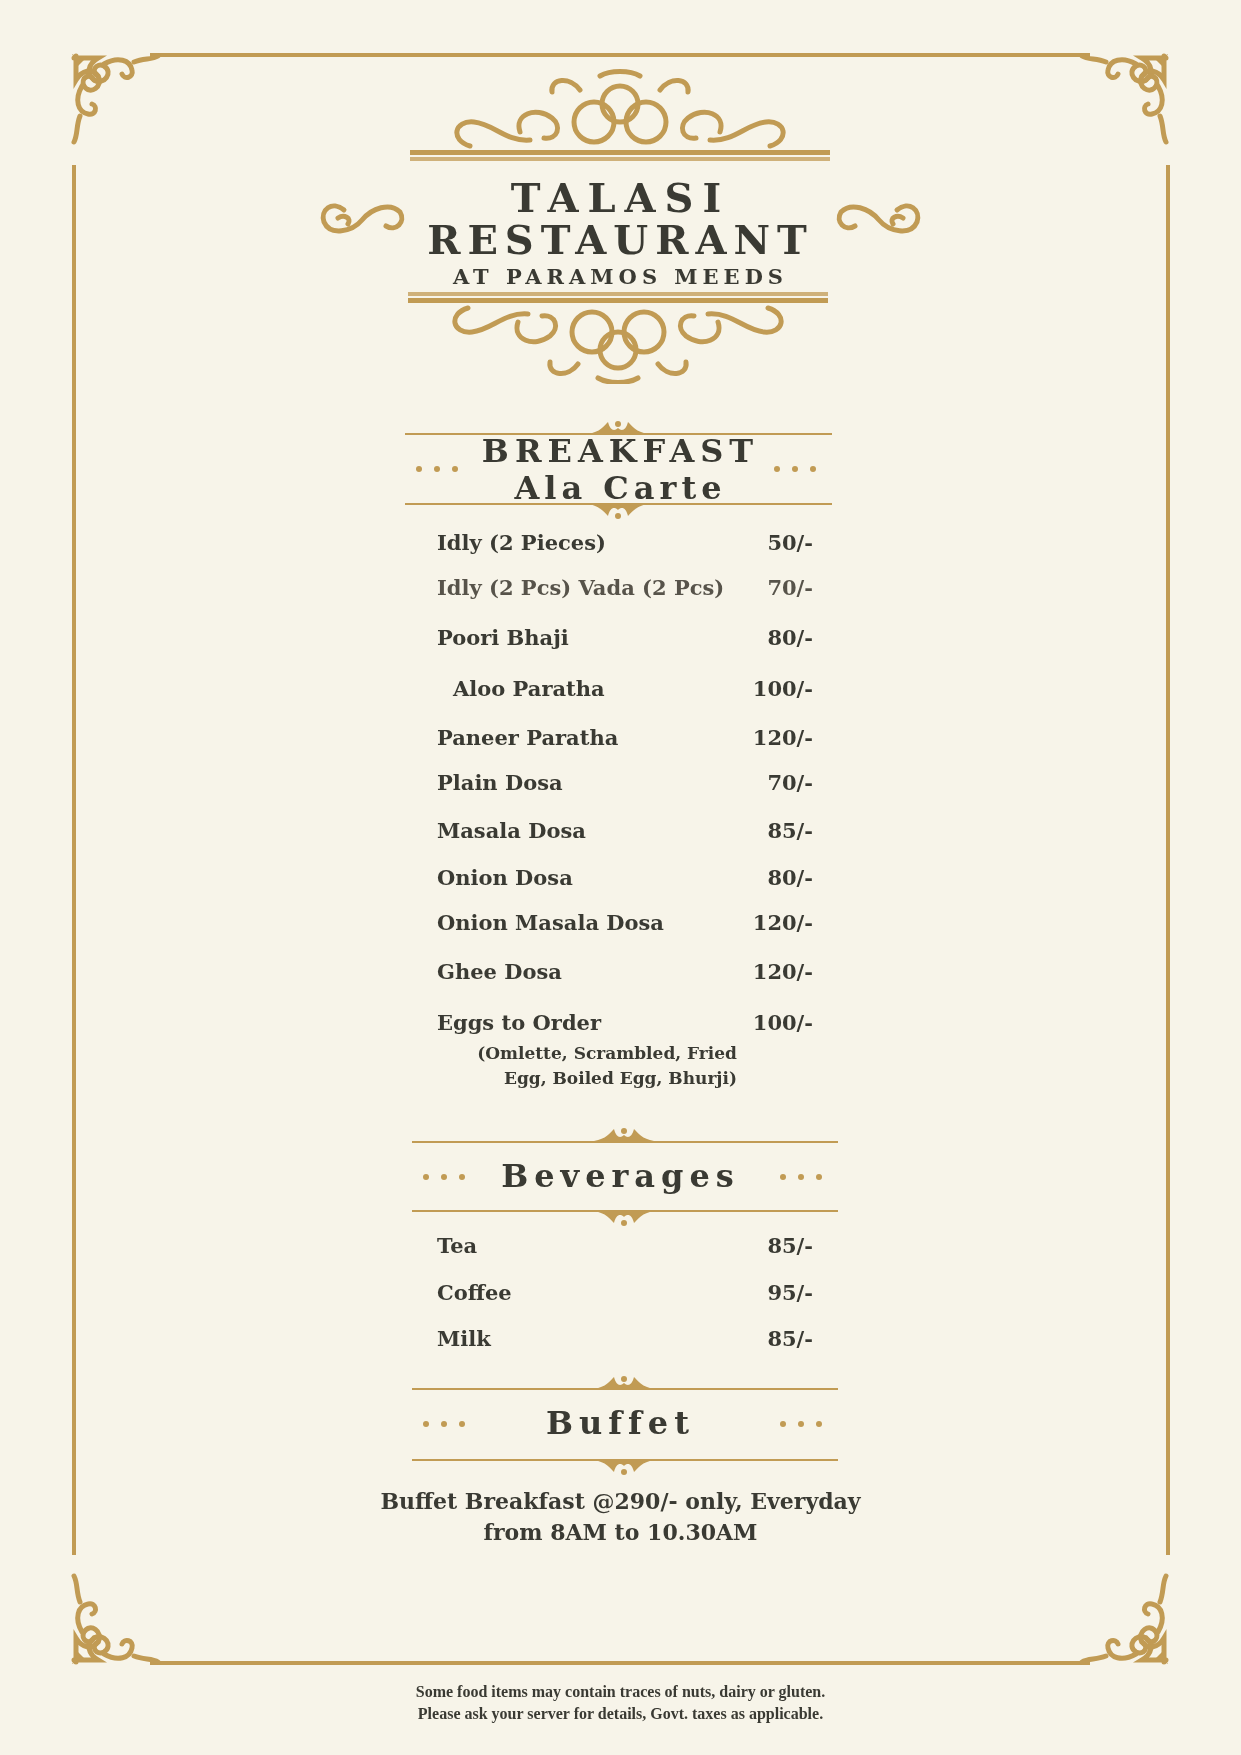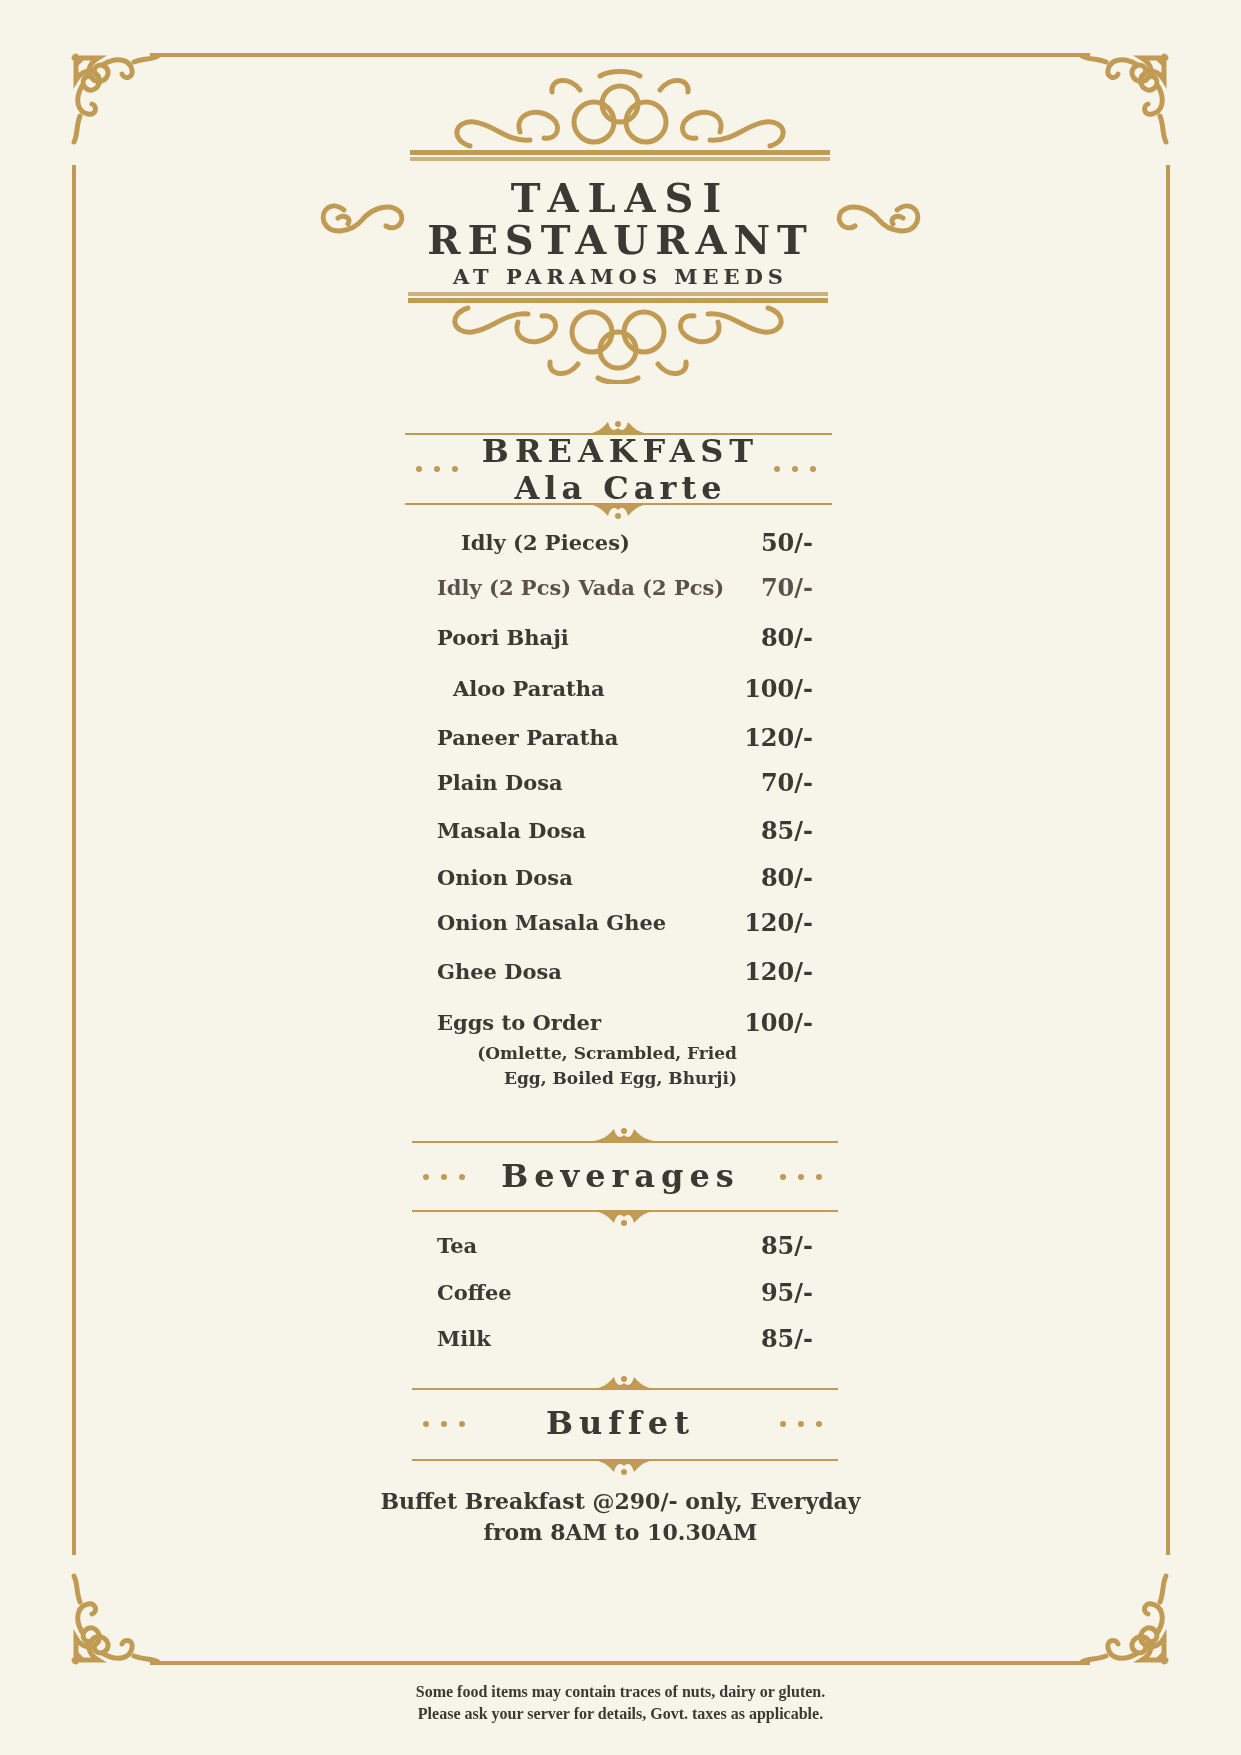--- a/index.html
+++ b/index.html
@@ -14,21 +14,21 @@
   .corner { position:absolute; width:120px; height:120px; }
   .center-text { position:absolute; left:0; width:1241px; text-align:center; }
   .title1 { top:176px; font-size:40px; font-weight:bold; letter-spacing:9px; line-height:44px; }
   .title2 { top:218px; font-size:40px; font-weight:bold; letter-spacing:7px; line-height:44px; }
   .subtitle { top:264px; font-size:21px; font-weight:bold; letter-spacing:5px; line-height:26px; }
   .section-title { font-size:32px; font-weight:bold; letter-spacing:6px; line-height:30px; }
   .divider { position:absolute; height:2px; background:#c19b54; }
   .dots { position:absolute; display:flex; gap:12px; }
   .dot { width:6px; height:6px; border-radius:50%; background:#c19b54; }
   .item-name { position:absolute; left:437px; font-size:21px; font-weight:bold; line-height:26px; white-space:nowrap; }
-  .item-price { position:absolute; right:428px; font-size:24px; font-weight:bold; line-height:26px; text-align:right; }
+  .item-price { position:absolute; right:428px; font-size:21px; font-weight:bold; line-height:26px; text-align:right; }
   .item-sub { position:absolute; left:437px; font-size:17px; font-weight:bold; line-height:25px; width:300px;text-align:right; }
   .muted { color:#57534a; }
   .buffet-text { font-size:22px; font-weight:bold; line-height:31px; }
   .footer-text { font-family:"Liberation Serif", serif; font-size:16px; font-weight:bold; line-height:22px; }
 </style>
 </head>
 <body>
 
 <div class="frame-line" style="left:150px; top:53px; width:940px; height:4px;"></div>
 <div class="frame-line" style="left:150px; top:1661px; width:940px; height:4px;"></div>
@@ -147,21 +147,21 @@
     <span class="dot"></span>
   </div>
 <div class="center-text section-title" style="top:436px;">BREAKFAST</div>
 <div class="center-text section-title" style="top:473px; letter-spacing:5px;">Ala Carte</div>
 <div class="divider" style="left:405px; top:503px; width:427px;"></div>
 <svg class="abs" style="left:588px; top:504px;" width="60" height="16" viewBox="0 0 60 16">
   <path d="M0 0 C12 2 16 8 20 12 C22 4 26 2 30 6 C34 2 38 4 40 12 C44 8 48 2 60 0 Z" fill="#c19b54"></path>
   <circle cx="30" cy="12" r="3" fill="#c19b54"></circle>
 </svg>
 
-<div class="item-name" style="top:530px;margin-left:24px;">Idly (2 Pieces)</div>
+<div class="item-name" style="top:530px;">Idly (2 Pieces)</div>
 <div class="item-price" style="top:530px;">50/-</div>
 
 <div class="item-name muted" style="top:575px;">Idly (2 Pcs) Vada (2 Pcs)</div>
 <div class="item-price muted" style="top:575px;">70/-</div>
 
 <div class="item-name" style="top:625px;">Poori Bhaji</div>
 <div class="item-price" style="top:625px;">80/-</div>
 
 <div class="item-name" style="top:676px;margin-left:16px;">Aloo Paratha</div>
 <div class="item-price" style="top:676px;">100/-</div>
@@ -171,21 +171,21 @@
 
 <div class="item-name" style="top:770px;">Plain Dosa</div>
 <div class="item-price" style="top:770px;">70/-</div>
 
 <div class="item-name" style="top:818px;">Masala Dosa</div>
 <div class="item-price" style="top:818px;">85/-</div>
 
 <div class="item-name" style="top:865px;">Onion Dosa</div>
 <div class="item-price" style="top:865px;">80/-</div>
 
-<div class="item-name" style="top:910px;">Onion Masala Ghee</div>
+<div class="item-name" style="top:910px;">Onion Masala Dosa</div>
 <div class="item-price" style="top:910px;">120/-</div>
 
 <div class="item-name" style="top:959px;">Ghee Dosa</div>
 <div class="item-price" style="top:959px;">120/-</div>
 
 <div class="item-name" style="top:1010px;">Eggs to Order</div>
 <div class="item-price" style="top:1010px;">100/-</div>
 <div class="item-sub" style="top:1041px;">(Omlette, Scrambled, Fried</div>
 <div class="item-sub" style="top:1066px;">Egg, Boiled Egg, Bhurji)</div>
 

